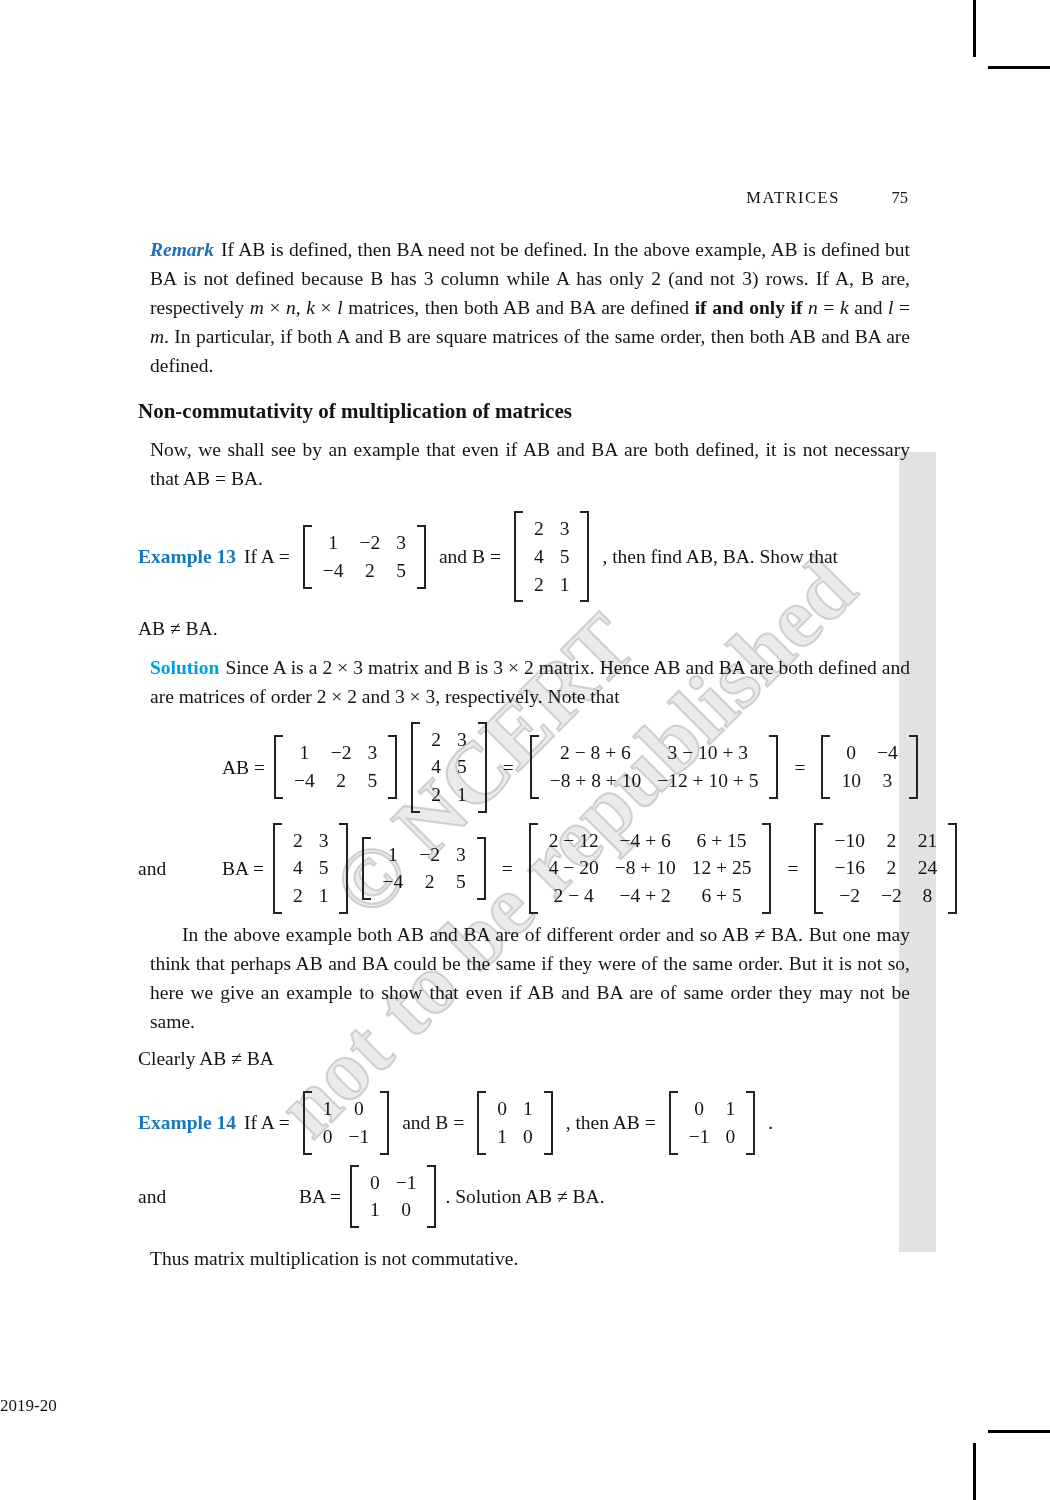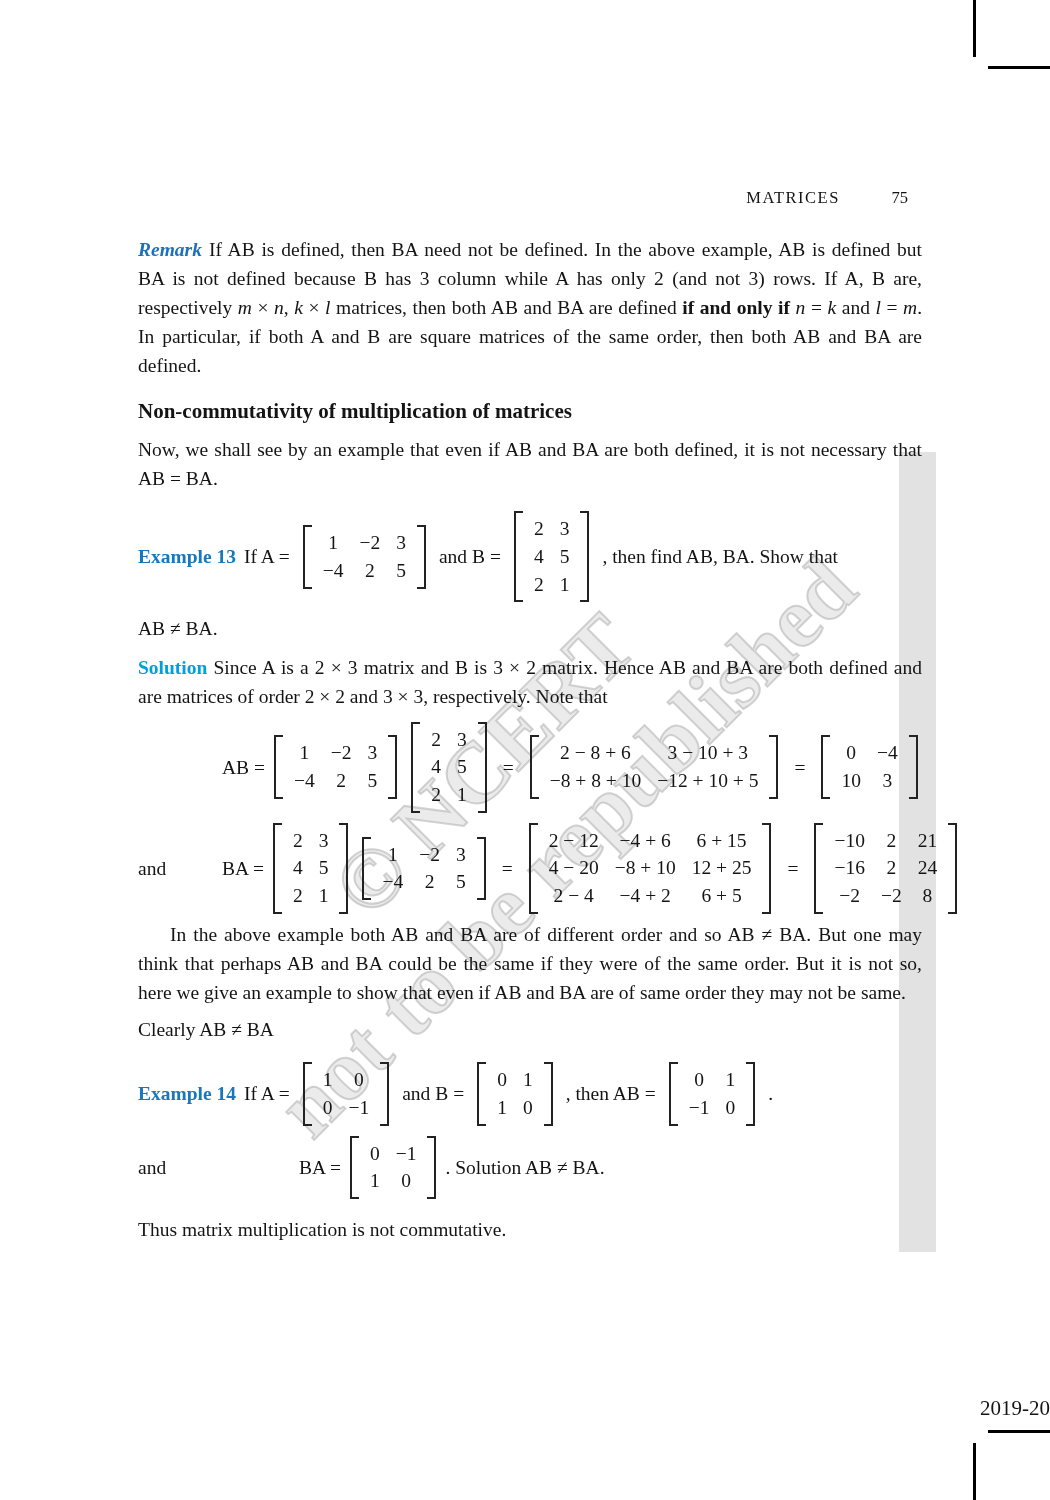--- a/index.html
+++ b/index.html
@@ -33,21 +33,21 @@
   .m-br-v { left:973px; top:1443px; width:3px;  height:57px; }
 
   
   .content {
     position:absolute; left:138px; top:186px; width:784px; z-index:2;
     font-size:19.5px; line-height:1.49;
   }
   .header-line { text-align:right; font-size:16.5px; letter-spacing:1.5px; padding-right:14px; margin-bottom:24px; }
   .page-num { margin-left:46px; letter-spacing:0;font-family:Liberation Serif, serif; }
 
-  .para { margin:0 0 8px; text-align:justify; }
+  .para { margin:0 12px 8px; text-align:justify; }
   .para.indent { text-indent:32px; }
 
   .section-heading { font-size:21px; margin:16px 0 8px; font-weight:bold; }
 
   .run.plain  { }
   .run.bold   { font-weight:bold; }
   .run.italic { font-style:italic; }
   .run.remark   { color:var(--remark-blue,#1d71b8);  font-weight:bold; font-style:italic; margin-right:7px; }
   .run.solution { color:var(--solution-blue,#00a0dc); font-weight:bold; margin-right:6px; }
   .run.example  { color:var(--example-blue,#1878be);  font-weight:bold; }
@@ -66,21 +66,21 @@
   .b-r { border-right:2px solid #222; border-top:2px solid #222; border-bottom:2px solid #222; }
   .cells { display:grid; padding:4px 3px; align-items:center; }
   .cell { text-align:center; padding:1px 8px; line-height:1.32; }
 
   .conclusion { margin:12px 0 10px; }
   .clearly { margin:8px 0 12px; }
   .final { margin-top:16px; }
 
   .footer {
     position:absolute; top:1396px; left:0; width:1050px; z-index:2;
-    text-align:right; font-size:21px;
+    text-align:left; font-size:17px;
   }
 </style>
 </head>
 <body>
 
 <div class="page">
 
   <div class="wm-band"></div>
   <div class="wm-text">
     <div>© NCERT</div>

